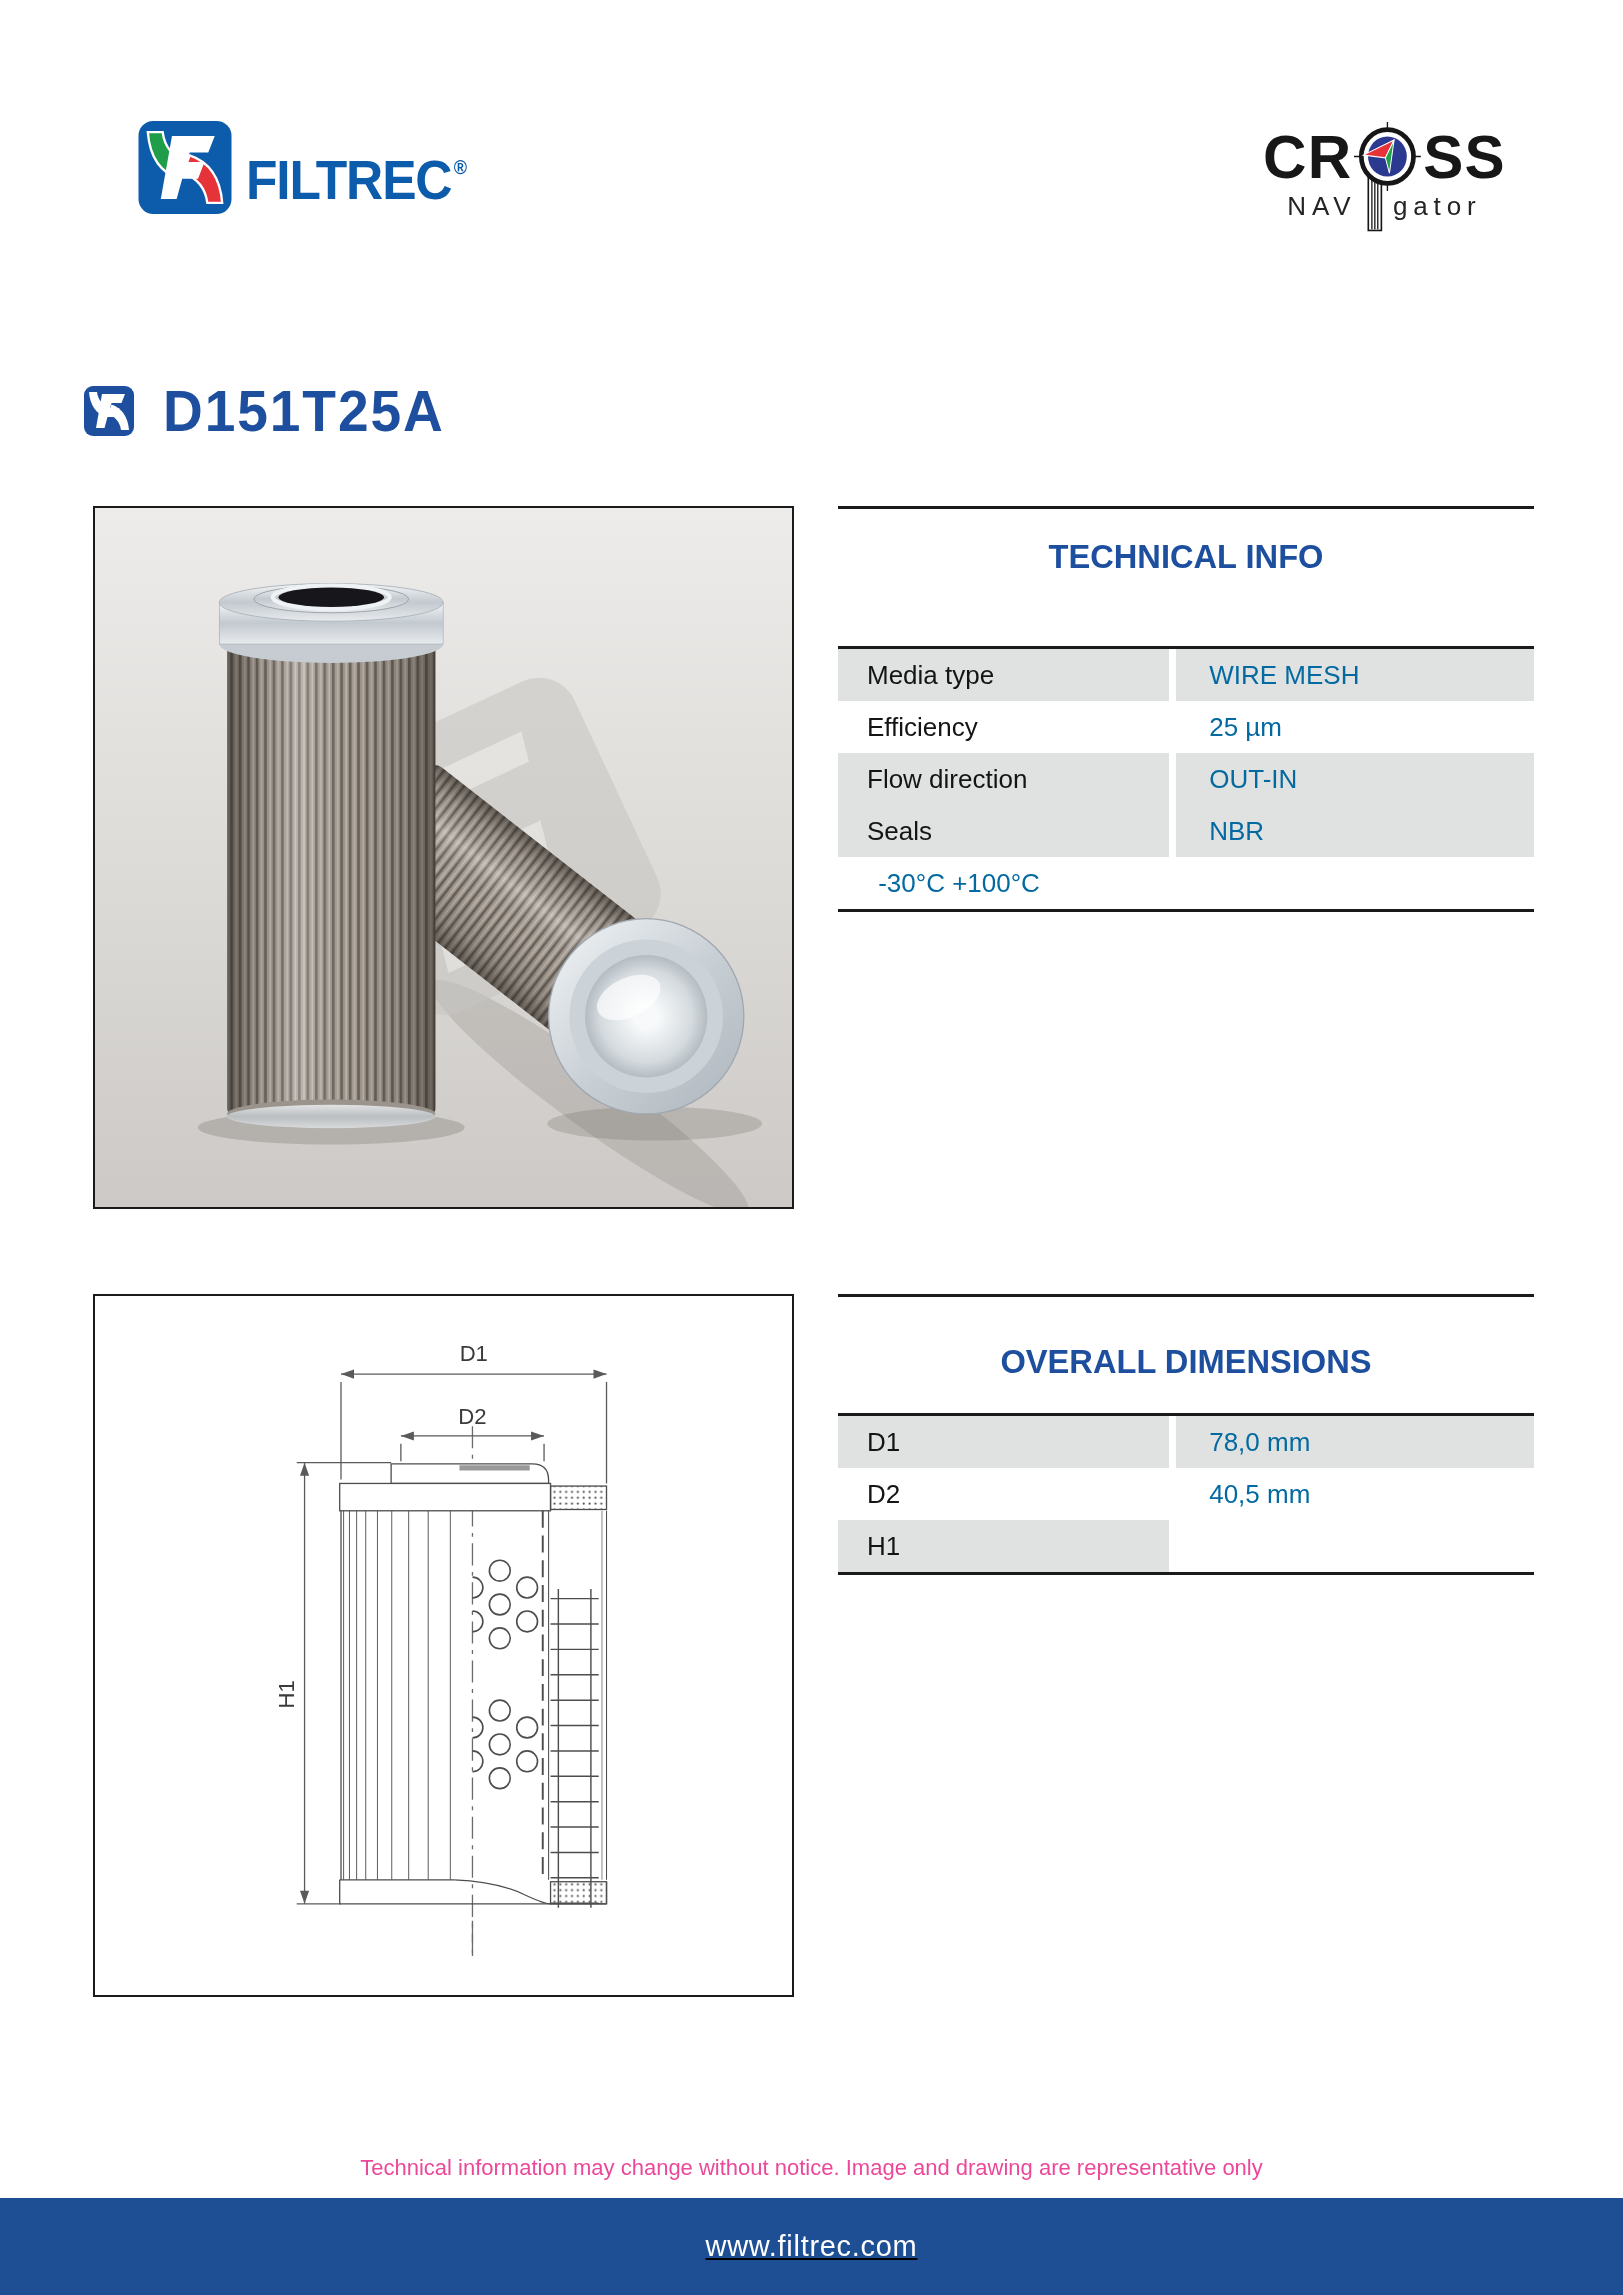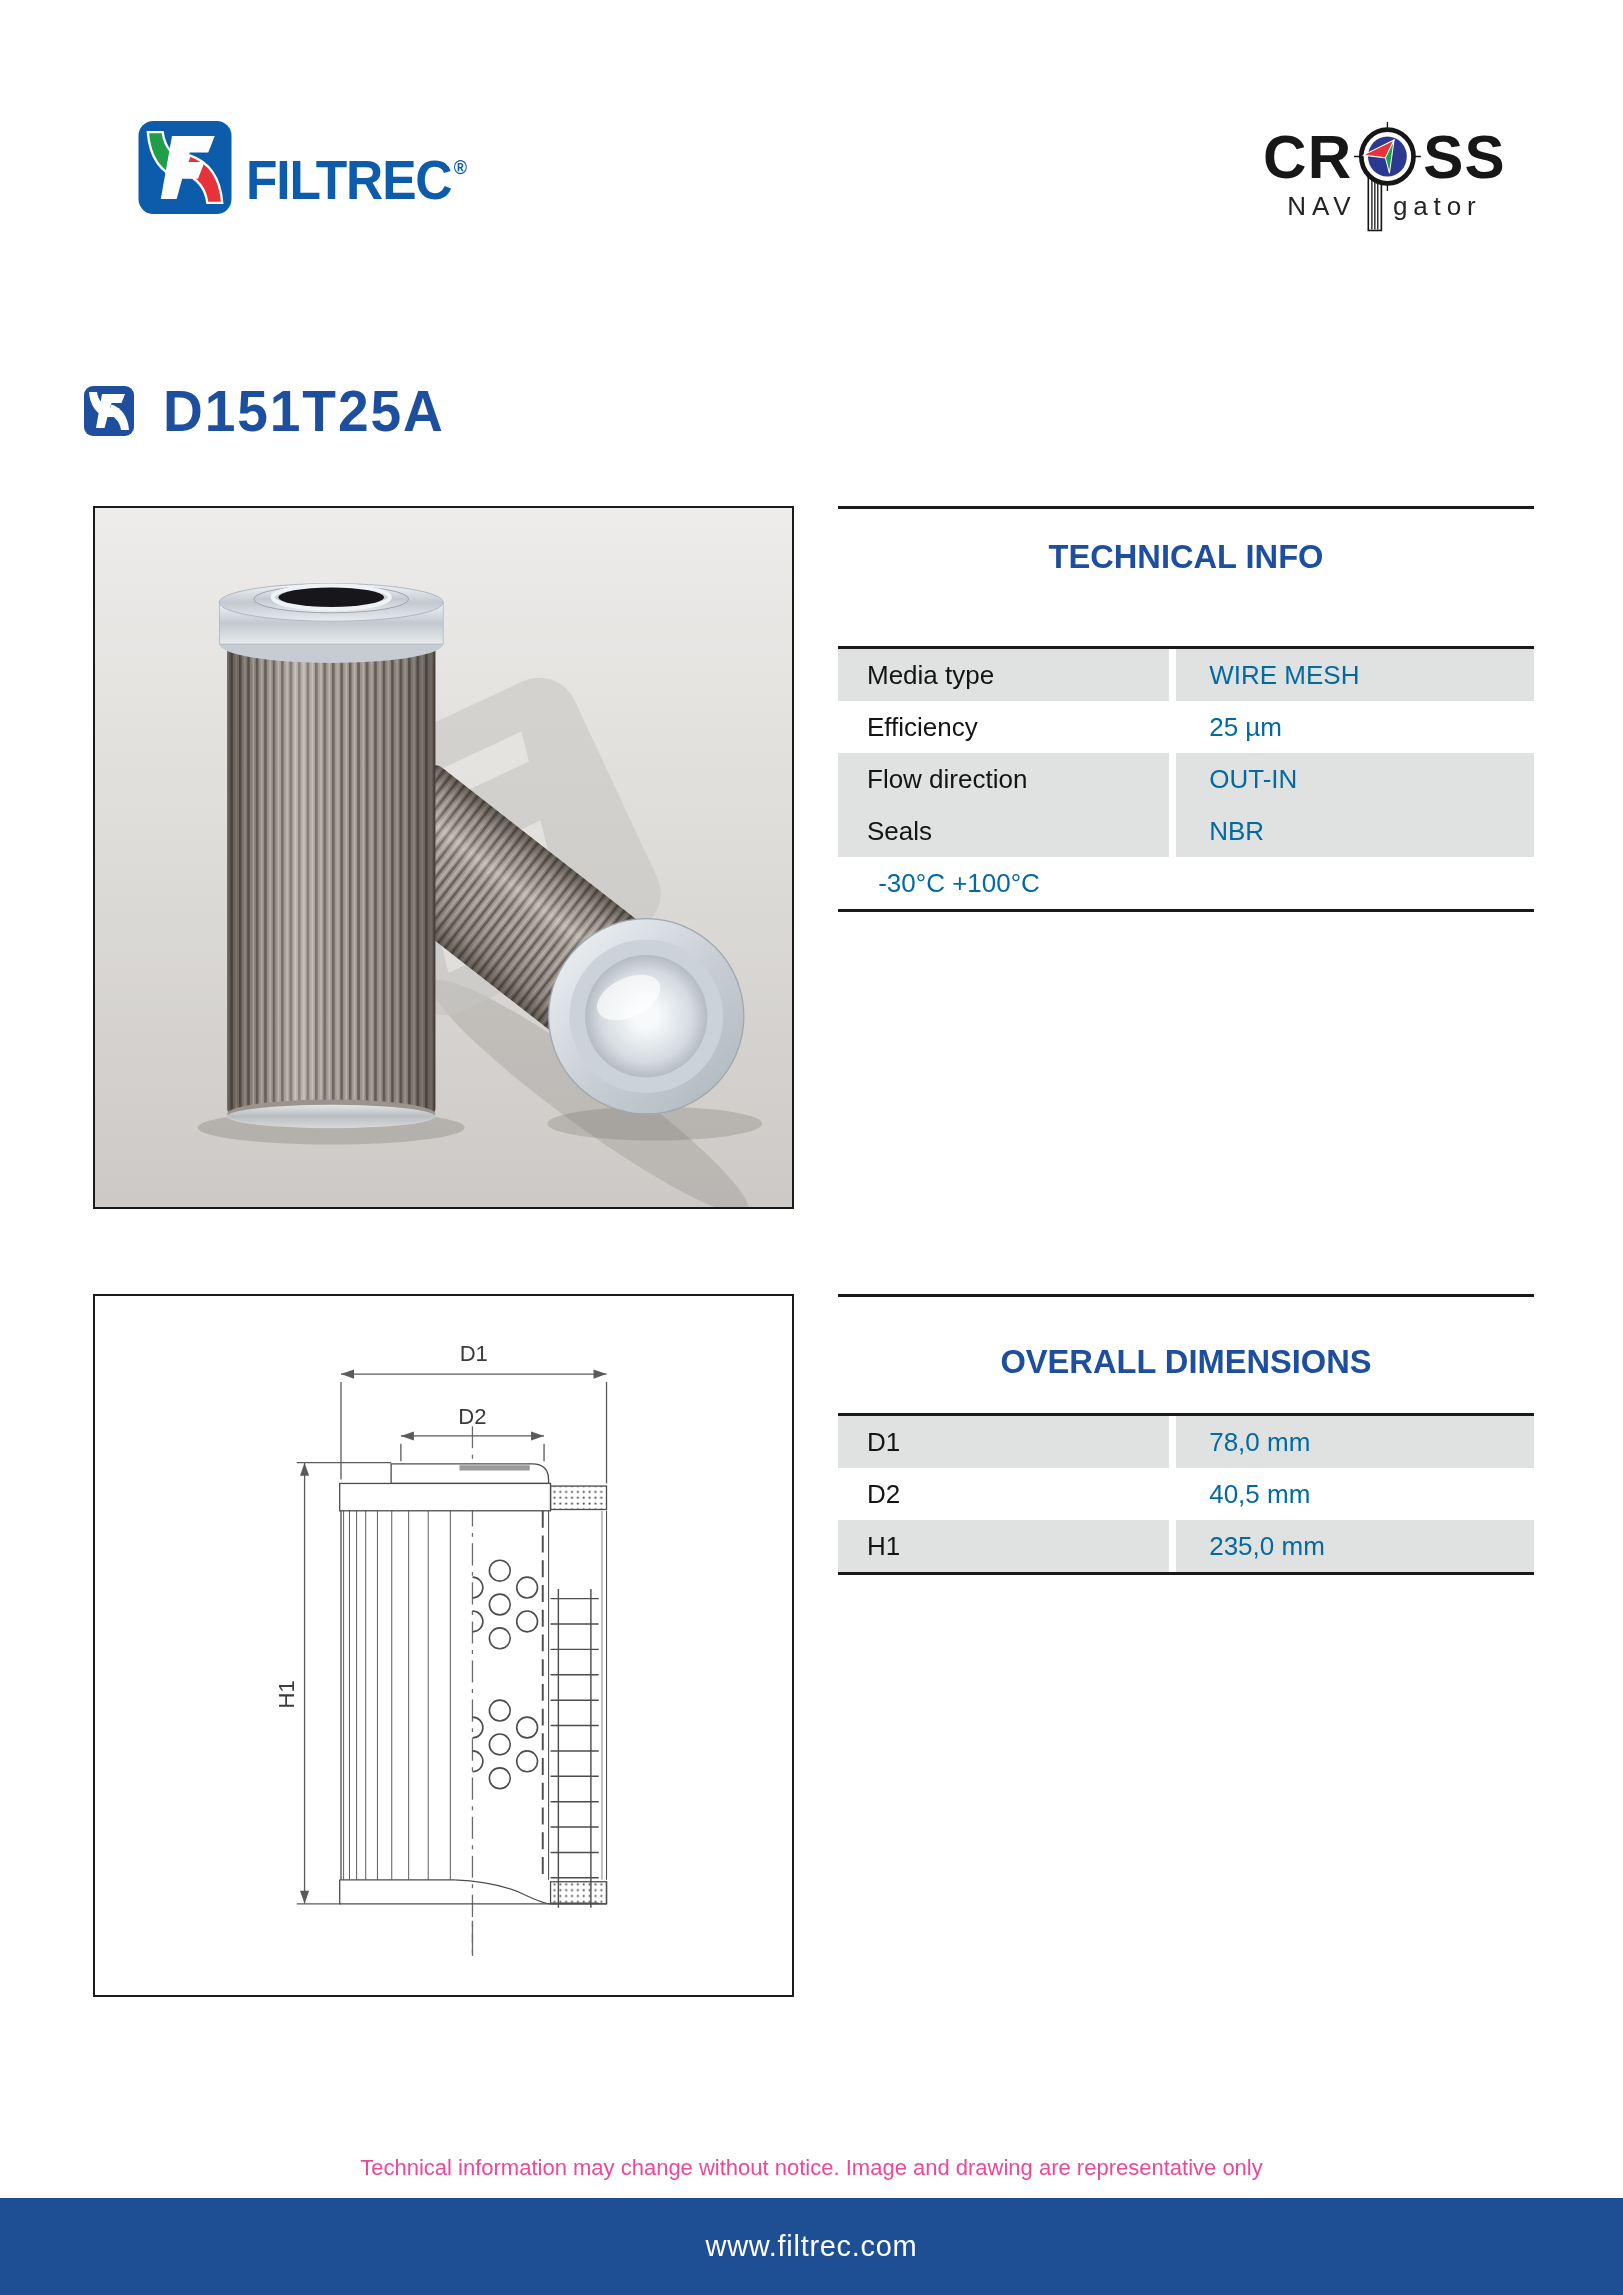--- a/index.html
+++ b/index.html
@@ -80,21 +80,21 @@
   }
   .trow.shaded .tlabel, .trow.shaded .tvalue { background:#e0e2e2; }
 
   
   .disclaimer {
     position:absolute; top:2155px; left:0; width:100%; text-align:center;
     font-size:22px; color:#ec4899;
   }
   .footer-bar {
     position:absolute; top:2198px; left:0; width:100%; height:97px; background:#1e4e93;
-    display:flex; align-items:center; justify-content:center;
+    display:flex; align-items:center; justify-content:center;text-decoration:underline;
   }
   .footer-bar span { color:#ffffff; font-size:29px; letter-spacing:0.7px; }
 </style>
 </head>
 <body>
 
 <div class="page">
 
   <div class="filtrec-logo">
     <svg class="logo-mark" viewBox="0 0 100 100">
@@ -373,21 +373,20 @@
           <div class="tvalue">78,0 mm</div>
         </div>
         <div class="trow">
           <div class="tlabel">D2</div>
           <div class="tgap"></div>
           <div class="tvalue">40,5 mm</div>
         </div>
         <div class="trow shaded">
           <div class="tlabel">H1</div>
           <div class="tgap"></div>
-          <div class="tvalue">235,0 mm</div>
         </div>
       </div>
   </section>
 
   <div class="disclaimer">Technical information may change without notice. Image and drawing are representative only</div>
   <div class="footer-bar">
     <span>www.filtrec.com</span>
   </div>
 
 </div>

